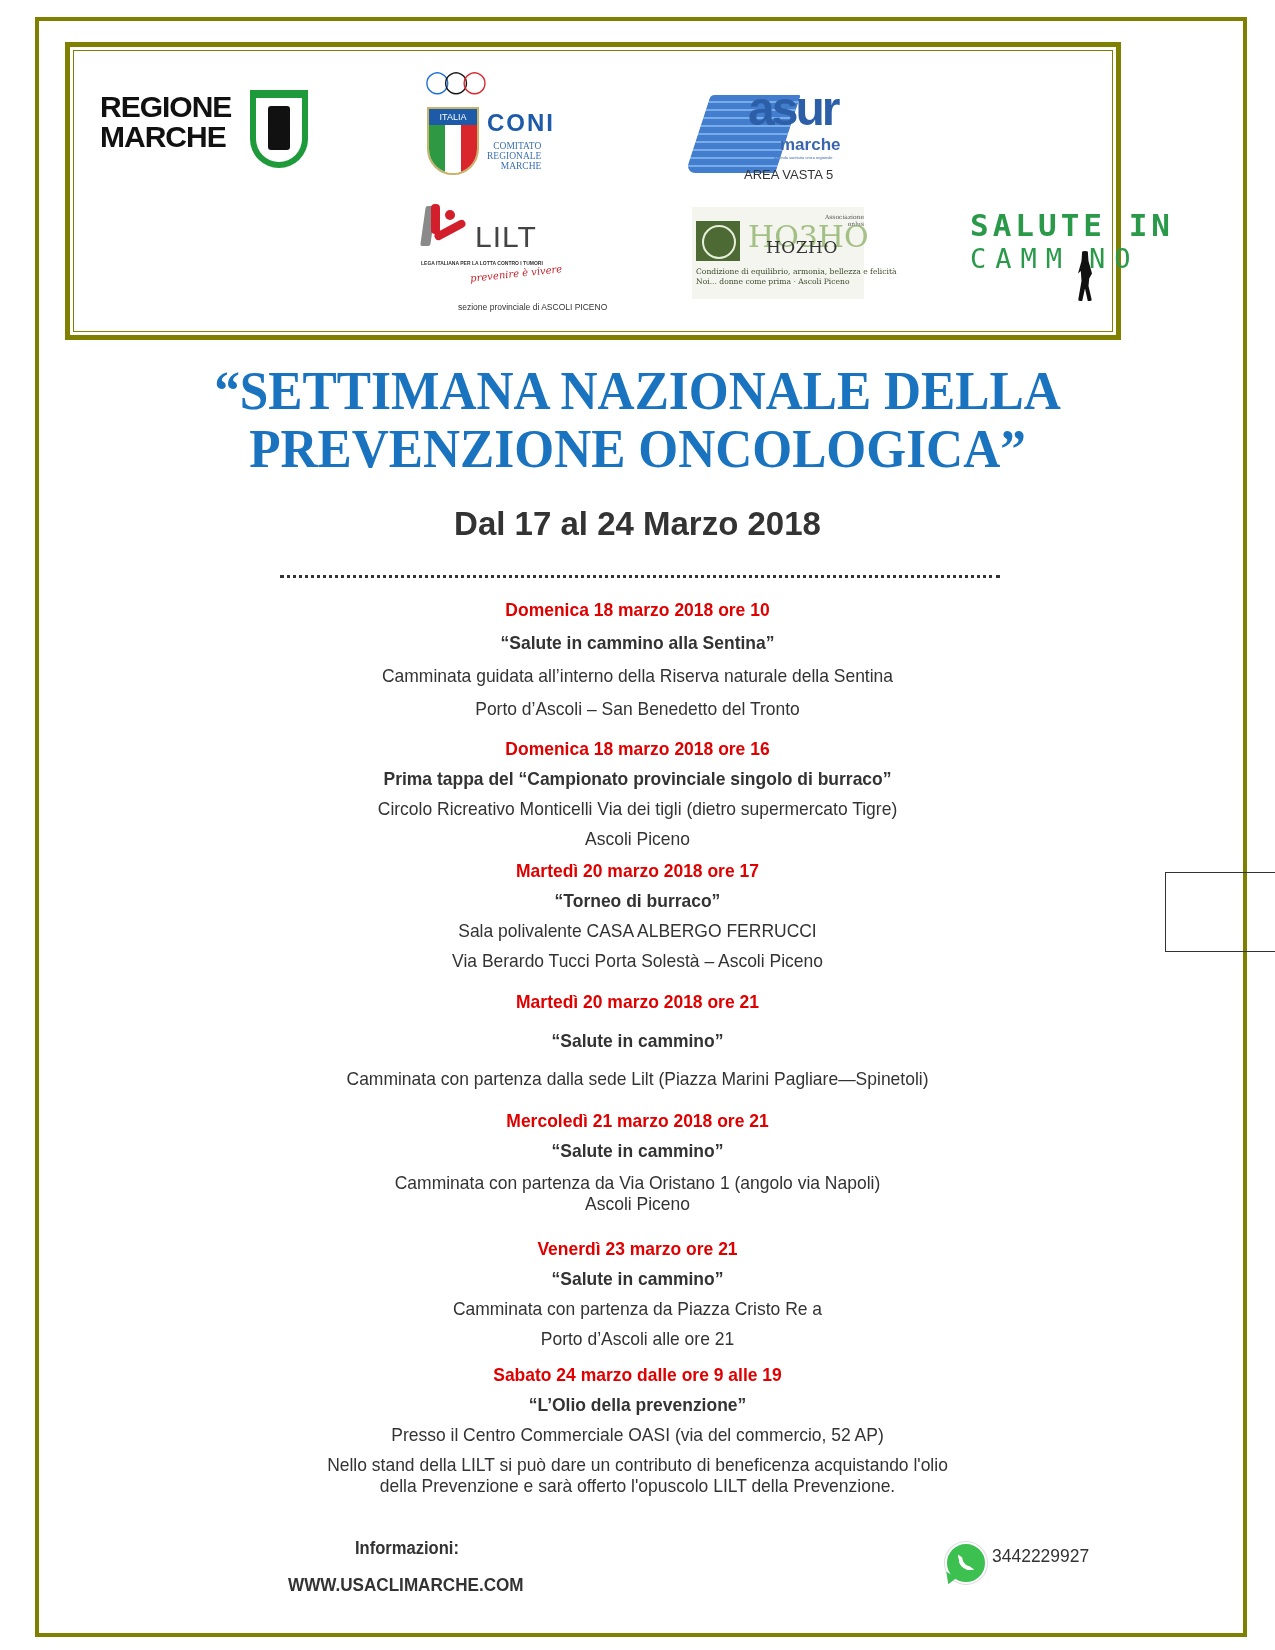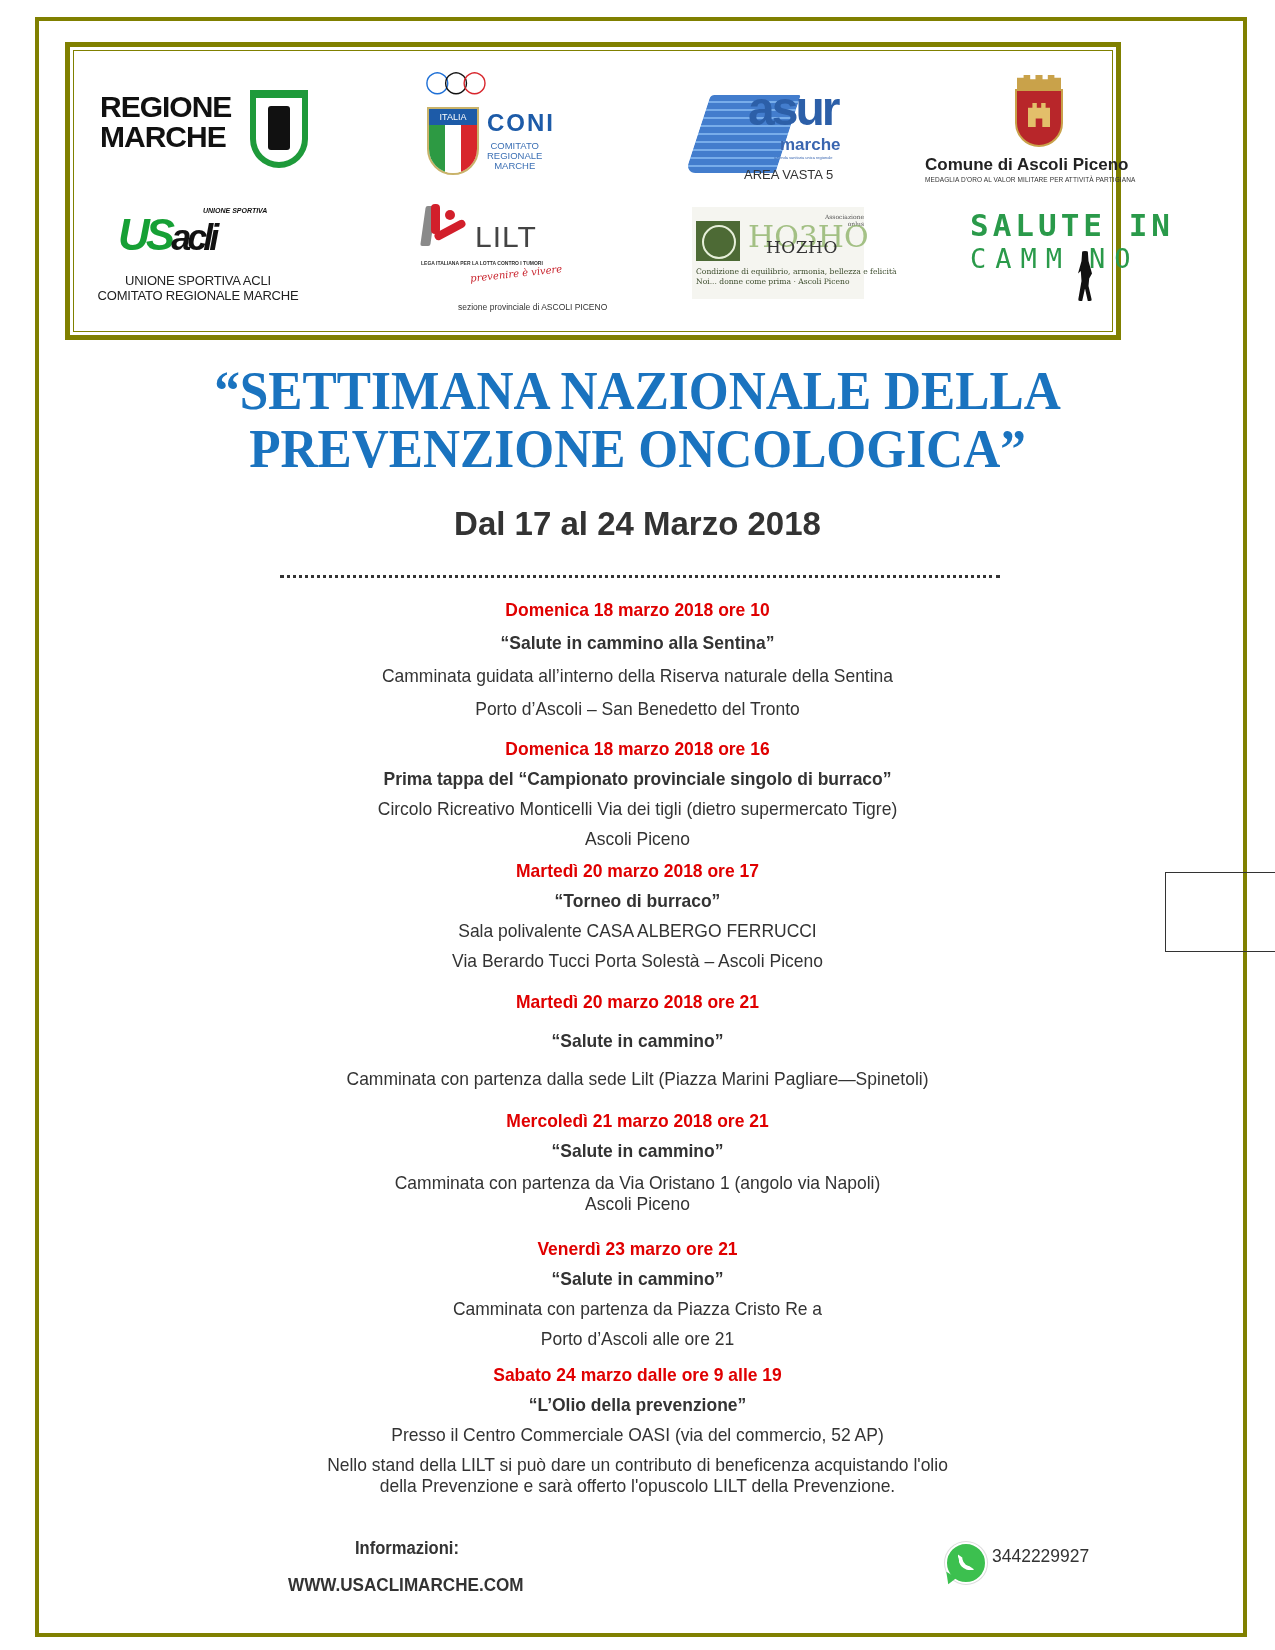--- a/index.html
+++ b/index.html
@@ -26,22 +26,22 @@
   .coni-rings { font-size:22px; letter-spacing:-6px; }
   .coni-shield { width:52px; height:68px; border-radius:0 0 26px 26px; overflow:hidden;
              border:2px solid #c9b36a; box-sizing:border-box; position:relative; }
   .coni-shield .top { position:absolute; left:0; right:0; top:0; height:16px; background:#1d5ba8;
              color:#fff; font-size:9px; line-height:16px; font-family:"Liberation Sans",sans-serif; }
   .coni-shield .g { position:absolute; left:0; top:16px; width:33%; bottom:0; background:#2d9a43; }
   .coni-shield .w { position:absolute; left:33%; top:16px; width:34%; bottom:0; background:#fff; }
   .coni-shield .r { position:absolute; left:67%; top:16px; width:33%; bottom:0; background:#d8262c; }
   .coni-title { font-family:"Liberation Sans",sans-serif; font-size:24px; font-weight:bold;
              color:#1d5ba8; letter-spacing:2px; text-align:right; }
-  .coni-sub { font-family:Liberation Sans, sans-serif; font-size:9.5px; line-height:10px;
-             color:#3b6fb4; text-align:center; }
+  .coni-sub { font-family:Liberation Serif, serif; font-size:9.5px; line-height:10px;
+             color:#3b6fb4; text-align:right; }
 
   
   .asur-wave { width:90px; height:78px; background:
       repeating-linear-gradient(0deg, #2f70c8 0 6px, #6aa5e8 6px 8px),
       #2f70c8; transform:skewX(-18deg); border-radius:4px 2px 2px 10px; opacity:.9; }
   .asur-text { font-family:"Liberation Sans",sans-serif; font-weight:bold; font-size:48px;
       color:#2c5fa8; letter-spacing:-3px; line-height:44px; }
   .asur-marche { font-family:"Liberation Sans",sans-serif; font-weight:bold; font-size:17px; color:#3a66b0; }
   .asur-area { font-family:"Liberation Sans",sans-serif; font-size:13px; color:#333; }
 
@@ -158,39 +158,21 @@
   </div>
 
   <div class="logo" style="left:618px; top:40px; width:200px; height:110px;">
     <div class="abs asur-wave" style="left:10px; top:8px;"></div>
     <div class="abs asur-text" style="left:60px; top:0;">asur</div>
     <div class="abs asur-marche" style="left:92px; top:48px;">marche</div>
     <div class="abs" style="left:86px; top:68px; font-size:4px; color:#3a66b0; font-family:'Liberation Sans',sans-serif;">azienda sanitaria unica regionale</div>
     <div class="abs asur-area" style="left:56px; top:80px;">AREA VASTA 5</div>
   </div>
 
-  <div class="logo" style="left:855px; top:28px; width:230px; height:120px;">
-    <div class="abs crown" style="left:92px; top:0;"></div>
-    <div class="abs com-shield" style="left:90px; top:14px;">
-      <div class="com-castle"></div>
-    </div>
-    <div class="abs com-title" style="left:0; top:80px;">Comune di Ascoli Piceno</div>
-    <div class="abs com-sub" style="left:0; top:101px;">MEDAGLIA D'ORO AL VALOR MILITARE PER ATTIVITÀ PARTIGIANA</div>
-  </div>
-
-  <div class="logo" style="left:8px; top:160px; width:240px; height:110px;">
-    <div class="abs usacli-us" style="left:125px; top:0;">UNIONE SPORTIVA</div>
-    <div class="abs usacli-mark" style="left:40px; top:6px;">
-      <span>US</span><span class="usacli-acli">acli</span>
-    </div>
-    <div class="abs usacli-caption" style="left:0; width:240px; top:66px; text-align:center;">
-      <div>UNIONE SPORTIVA ACLI</div>
-      <div>COMITATO REGIONALE MARCHE</div>
-    </div>
-  </div>
+
 
   <div class="logo" style="left:345px; top:155px; width:170px; height:120px;">
     <div class="abs lilt-mark" style="left:8px; top:2px;">
       <div class="grey"></div>
         <div class="red1"></div>
         <div class="red2"></div>
         <div class="dot"></div>
     </div>
     <div class="abs lilt-text" style="left:60px; top:18px;">LILT</div>
     <div class="abs lilt-sub" style="left:6px; top:58px;">LEGA ITALIANA PER LA LOTTA CONTRO I TUMORI</div>

